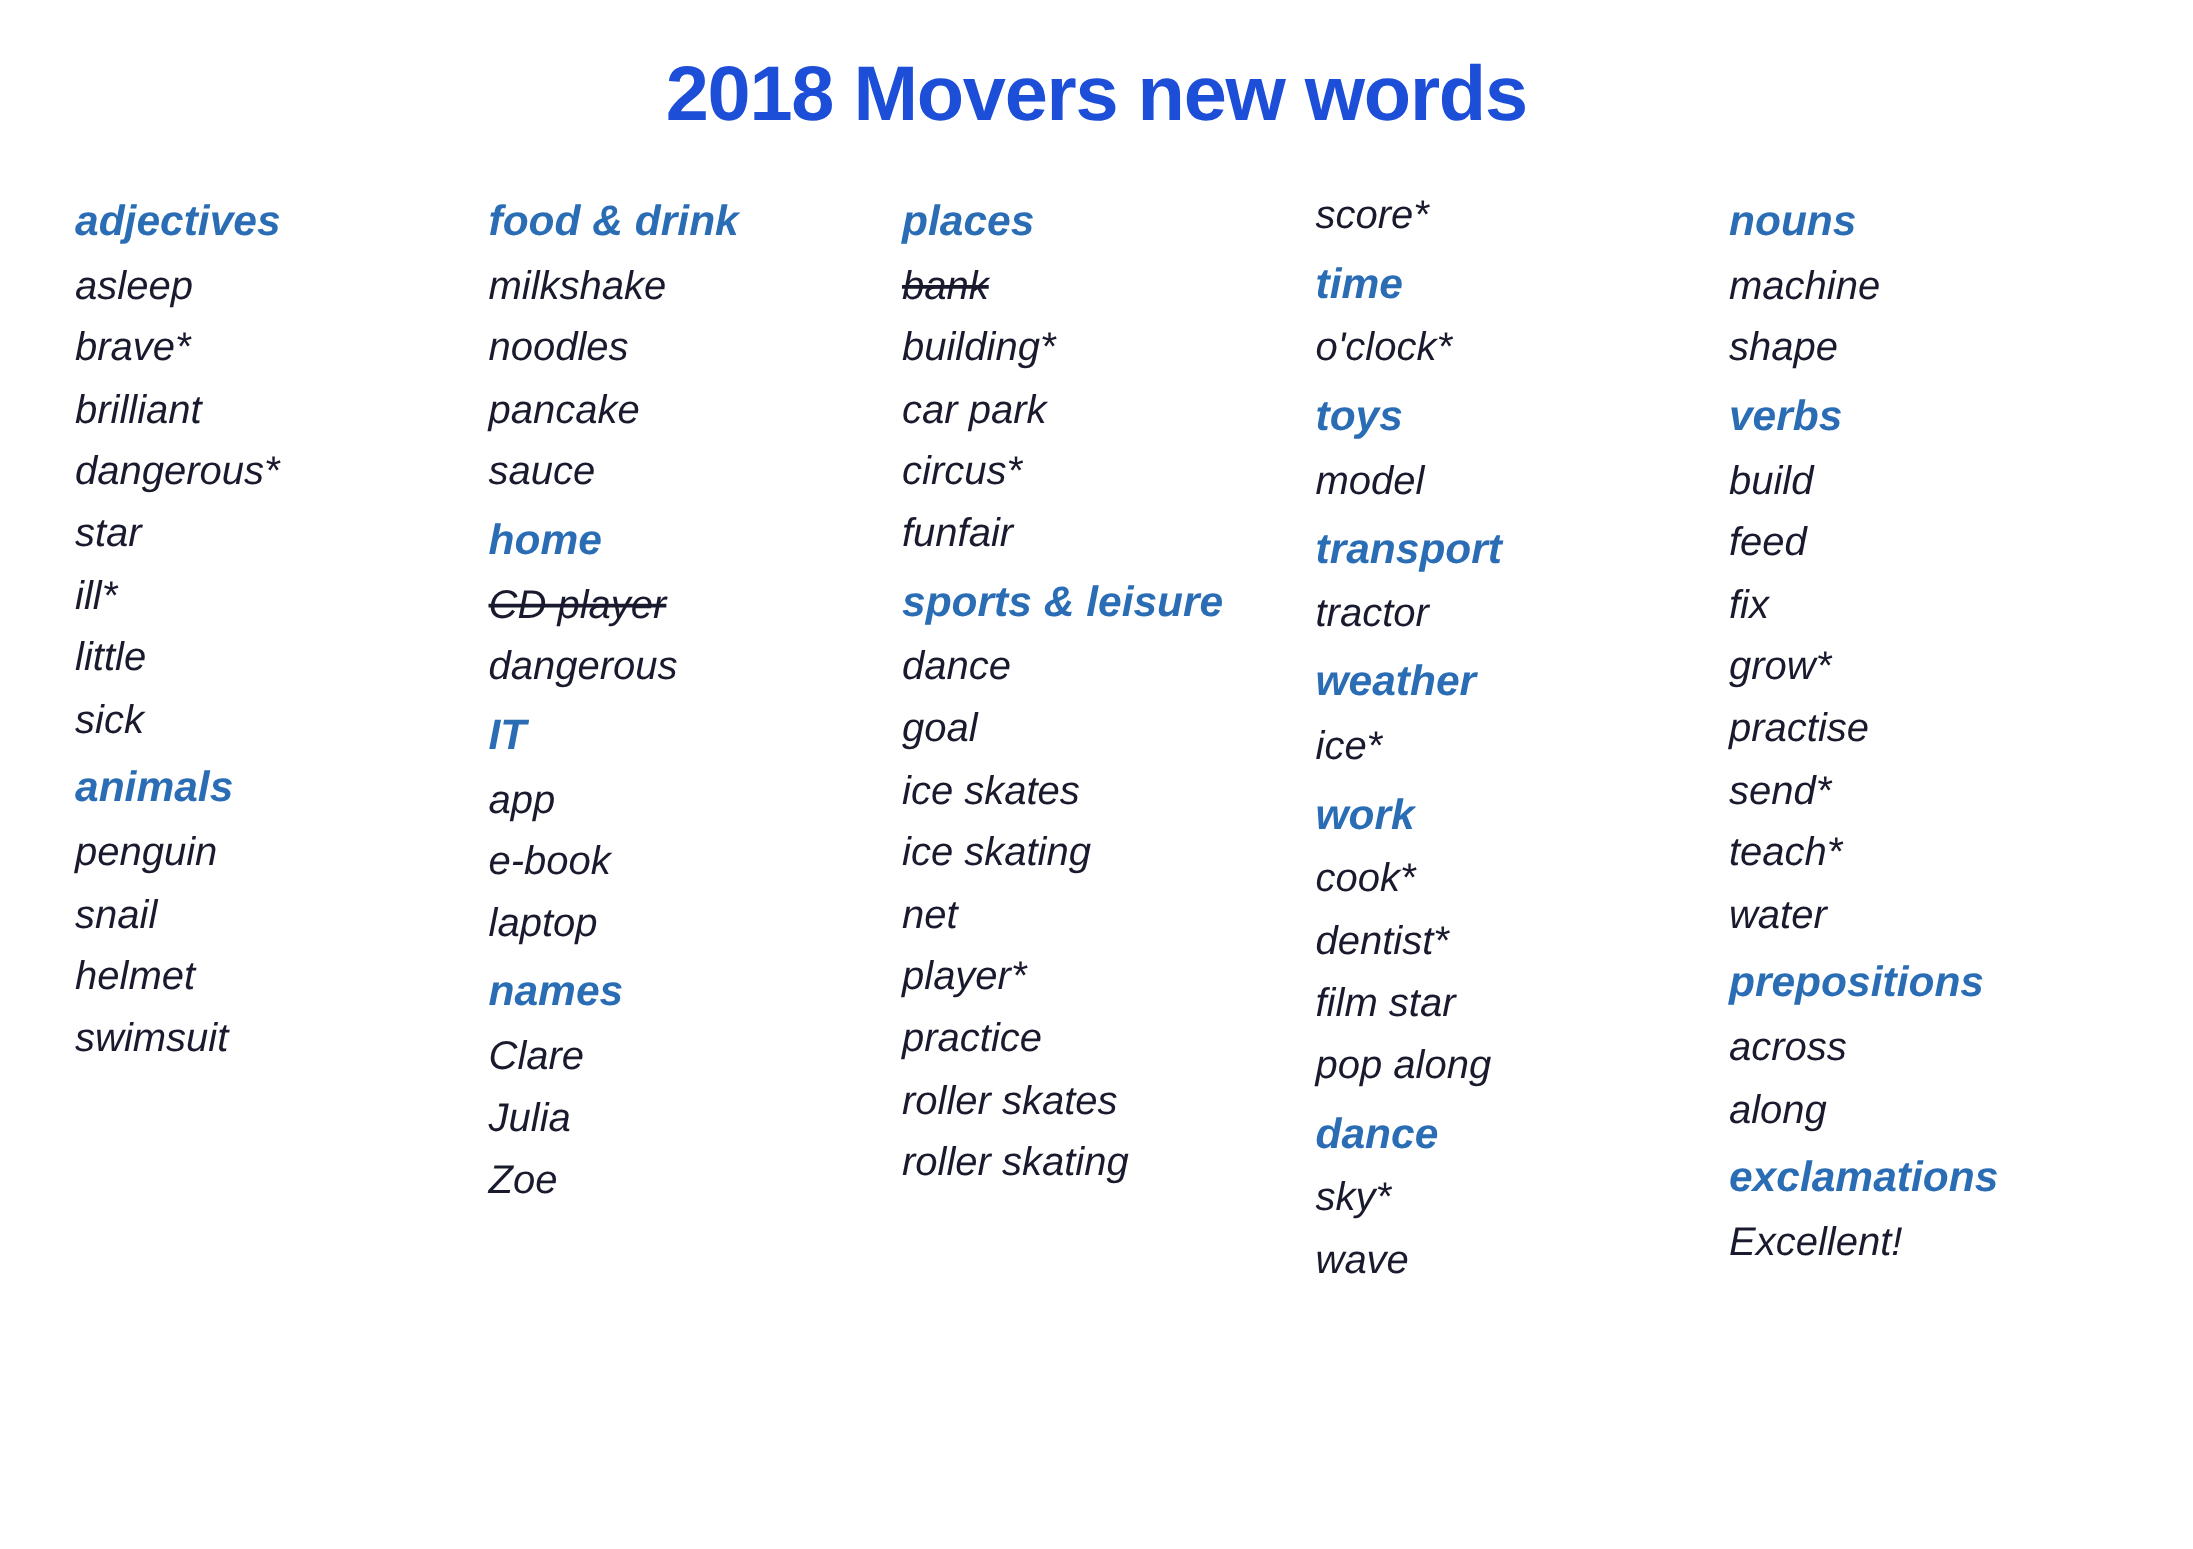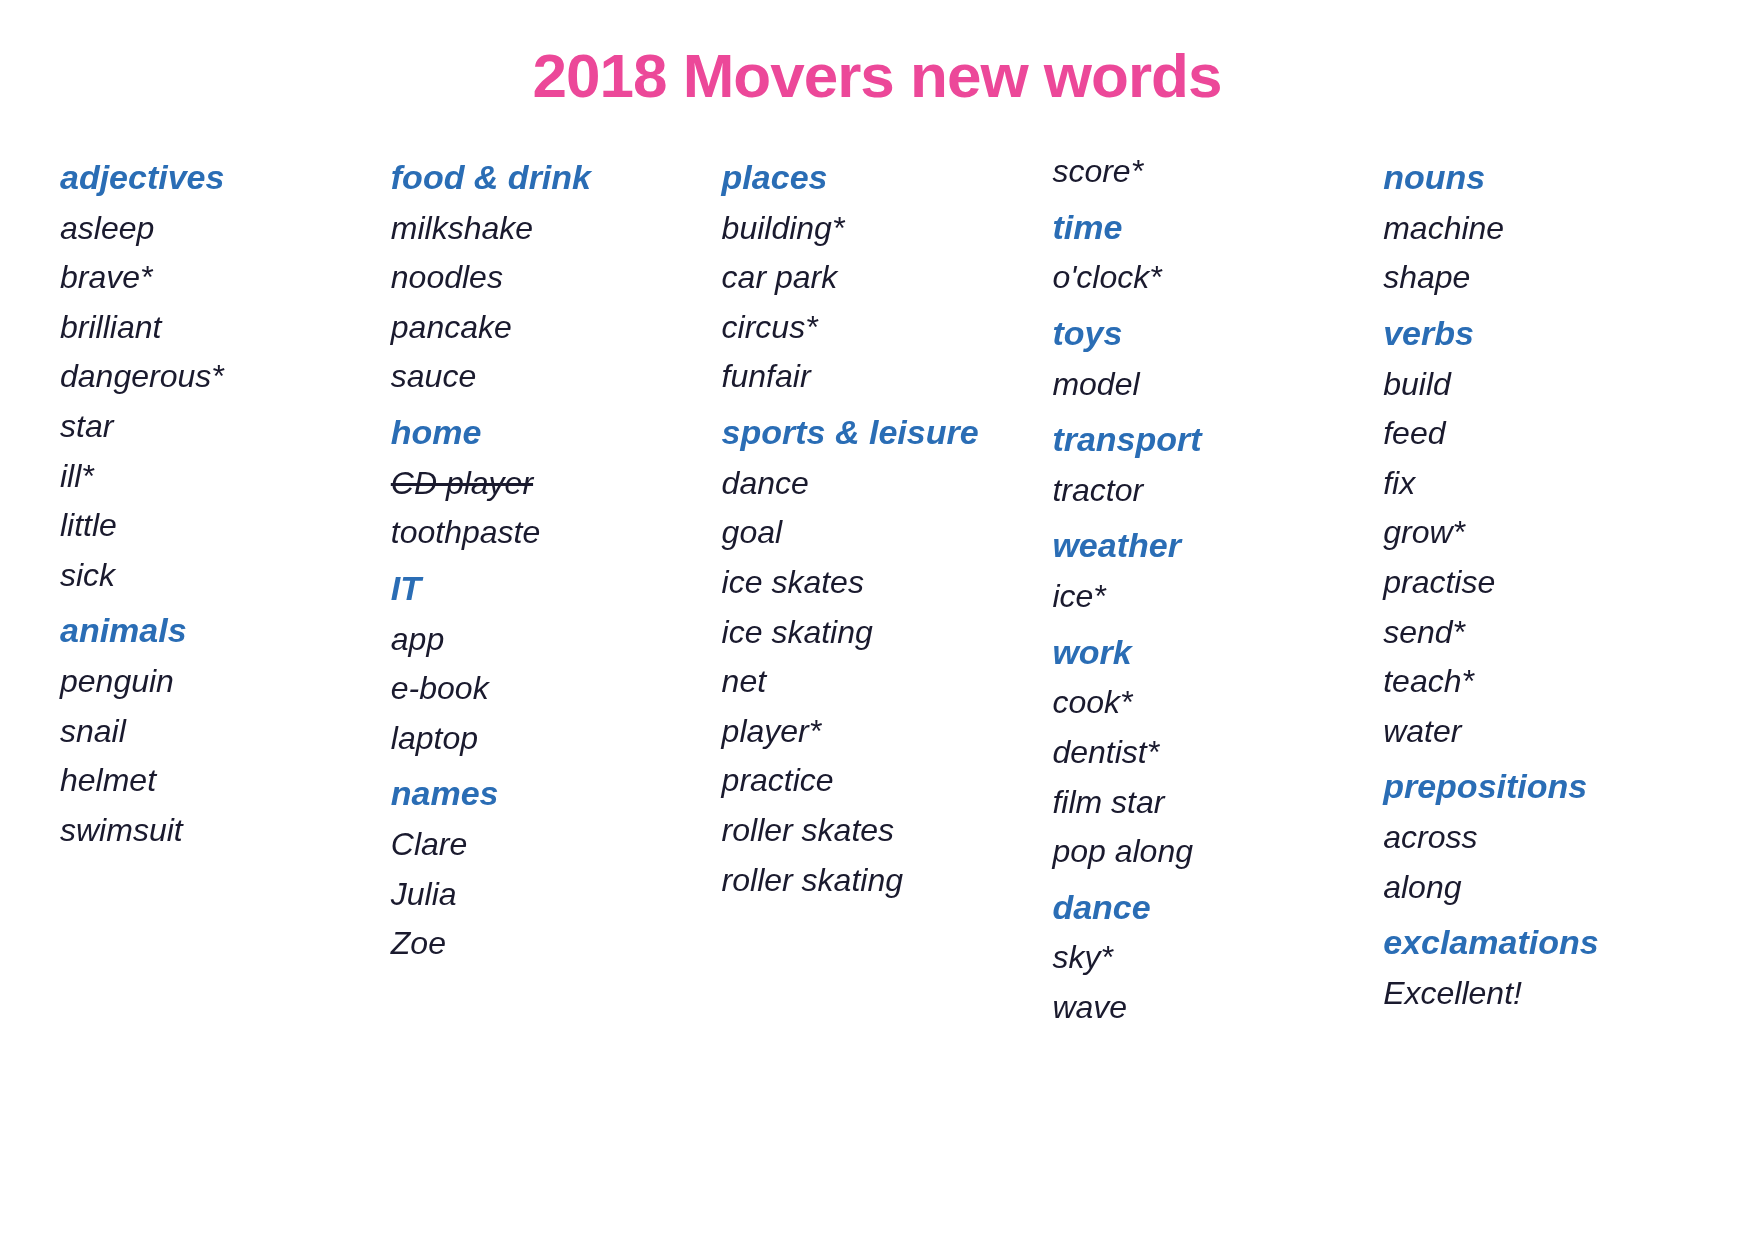--- a/index.html
+++ b/index.html
@@ -7,21 +7,21 @@
       background: #fff;
       font-family: 'Arial', sans-serif;
       padding: 40px 60px;
       width: 1754px;
       min-height: 1239px;
     }
     h1 {
       text-align: center;
       font-size: 62px;
       font-weight: 900;
-      color: #ec4899;
+      color: #1d4ed8;
       margin-bottom: 36px;
       letter-spacing: -1px;
     }
     .word-grid {
       display: grid;
       grid-template-columns: repeat(5, 1fr);
       gap: 0 20px;
       font-size: 32px;
       line-height: 1.55;
     }
@@ -67,32 +67,33 @@
       <span class="word">swimsuit</span>
     </div>
     <div class="col">
       <span class="category">food &amp; drink</span>
       <span class="word">milkshake</span>
       <span class="word">noodles</span>
       <span class="word">pancake</span>
       <span class="word">sauce</span>
       <span class="category">home</span>
       <span class="word strikethrough">CD player</span>
-      <span class="word">toothpaste</span>
+      <span class="word">dangerous</span>
       <span class="category">IT</span>
       <span class="word">app</span>
       <span class="word">e-book</span>
       <span class="word">laptop</span>
       <span class="category">names</span>
       <span class="word">Clare</span>
       <span class="word">Julia</span>
       <span class="word">Zoe</span>
     </div>
     <div class="col">
       <span class="category">places</span>
+      <span class="word strikethrough">bank</span>
       <span class="word">building*</span>
       <span class="word">car park</span>
       <span class="word">circus*</span>
       <span class="word">funfair</span>
       <span class="category">sports &amp; leisure</span>
       <span class="word">dance</span>
       <span class="word">goal</span>
       <span class="word">ice skates</span>
       <span class="word">ice skating</span>
       <span class="word">net</span>

